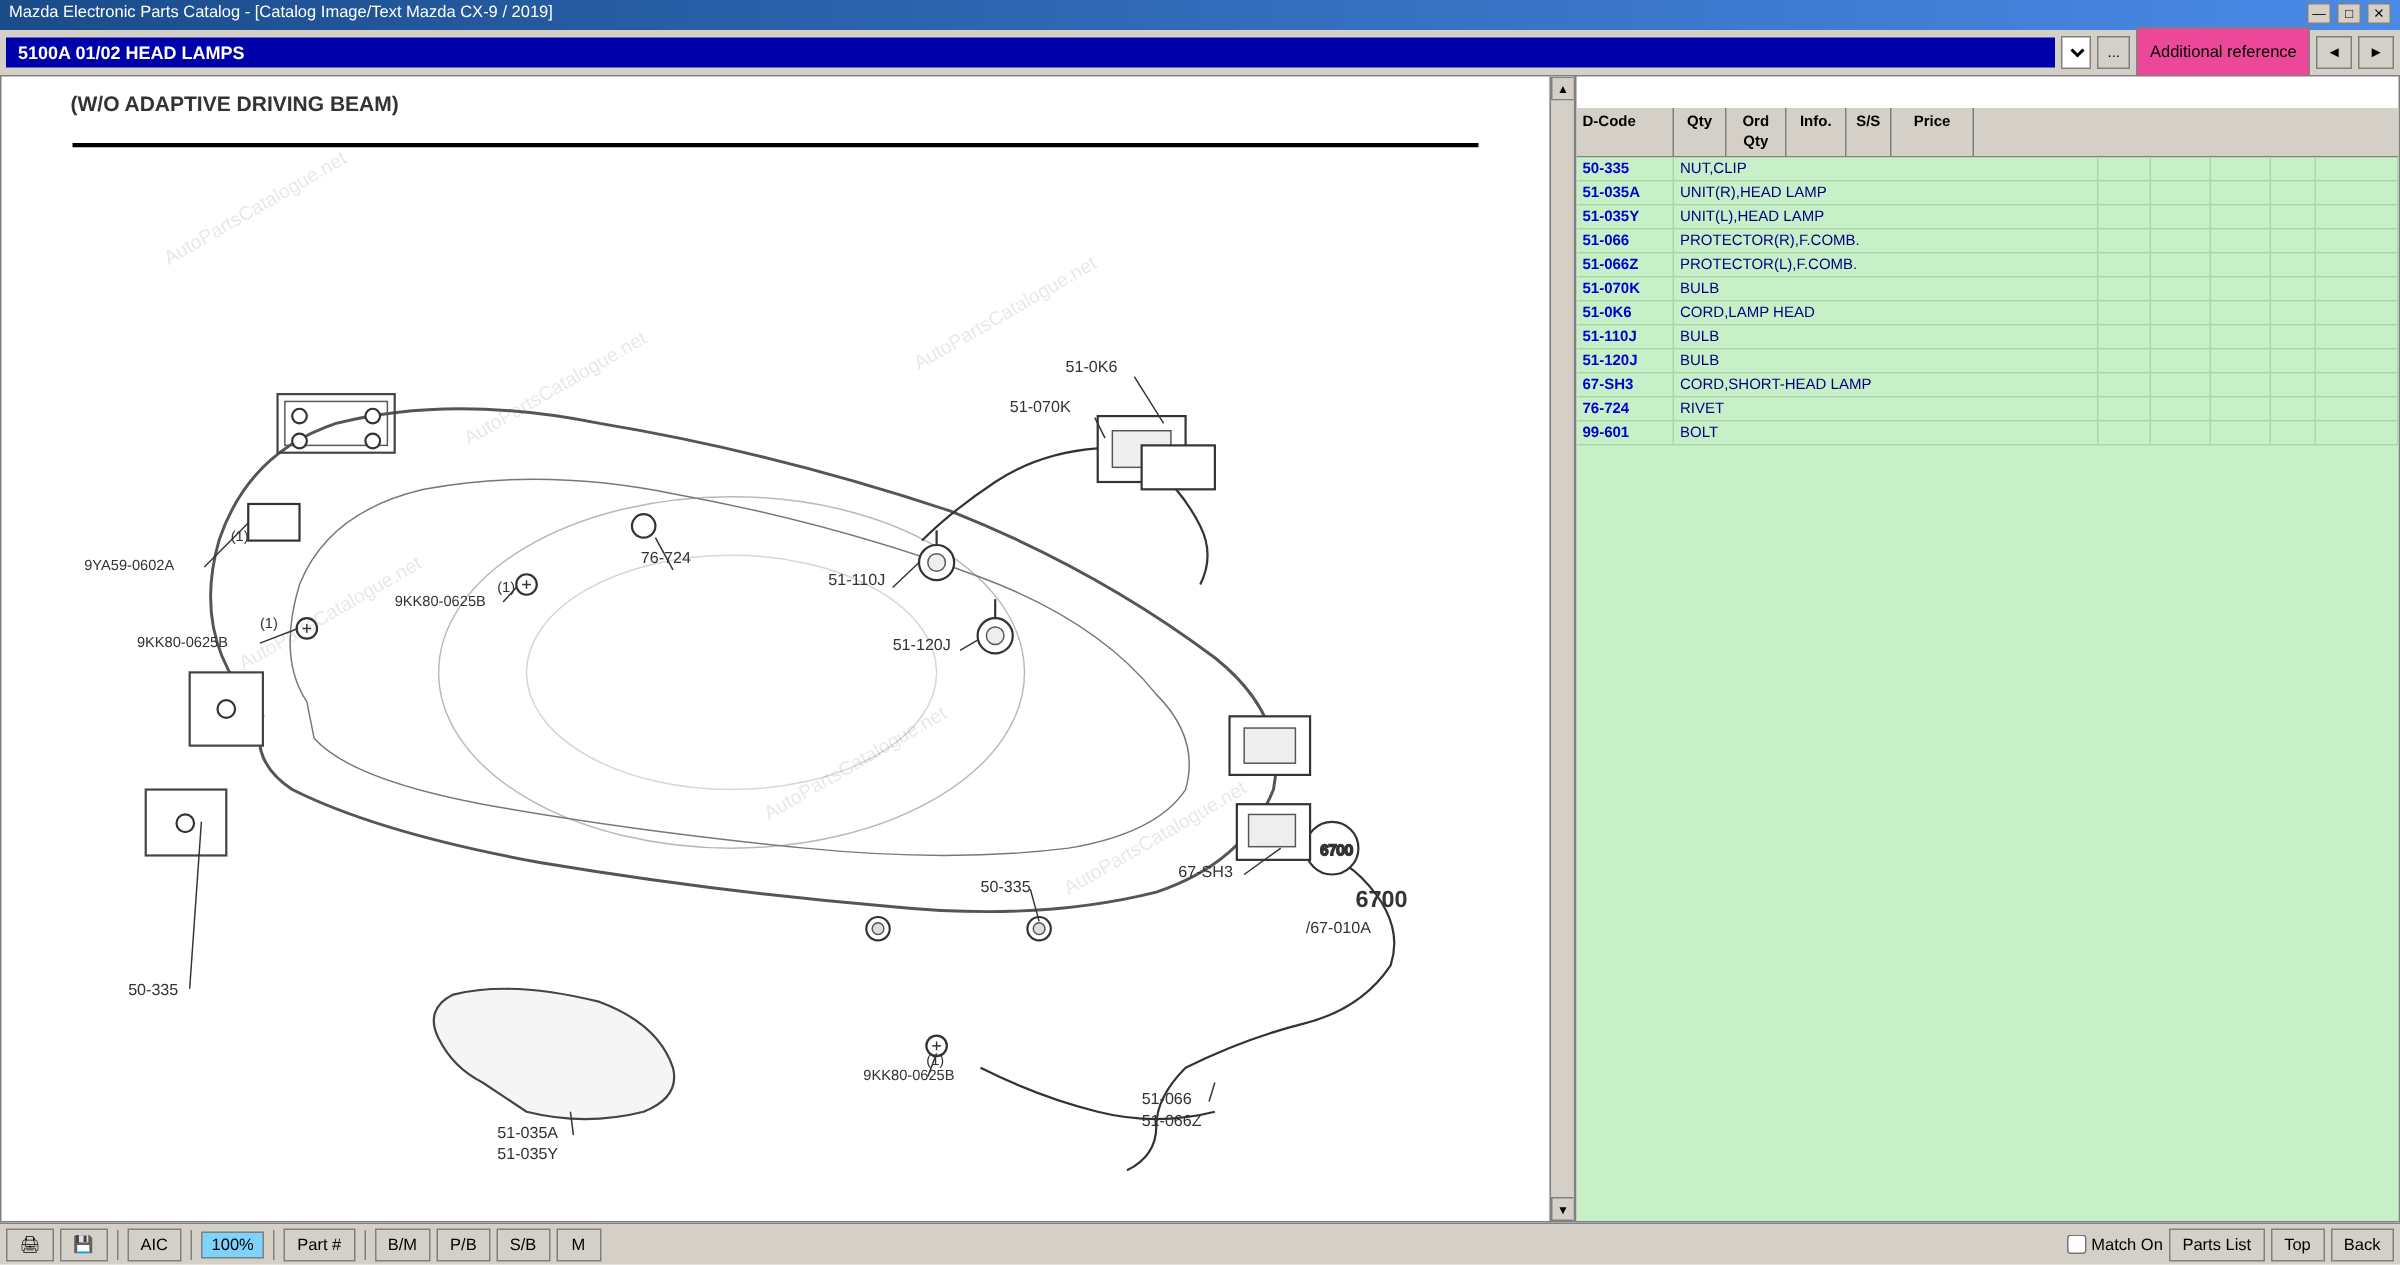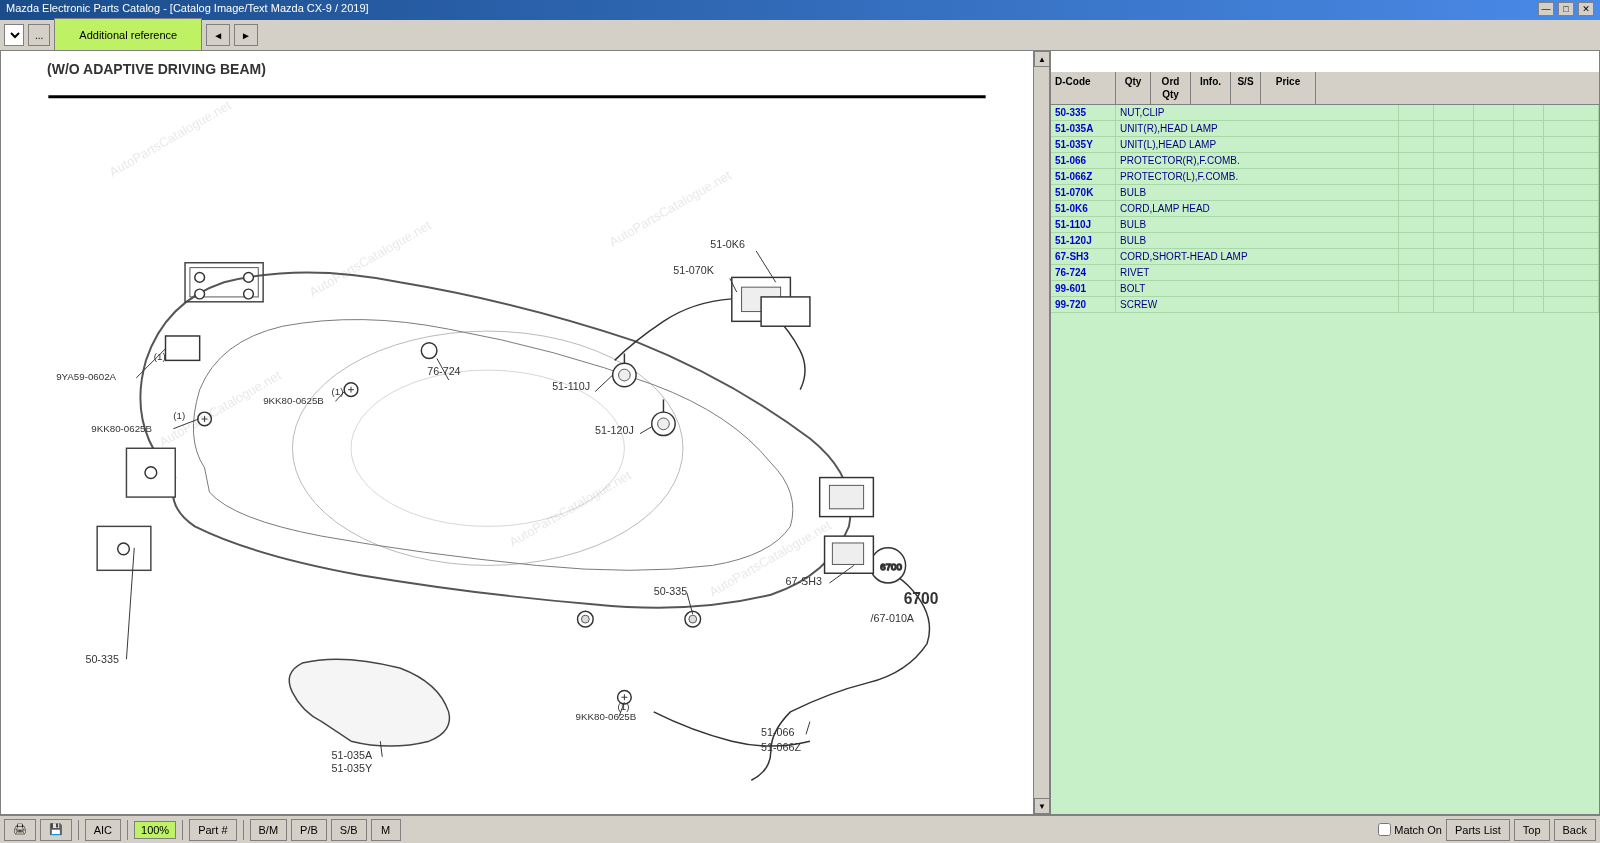--- a/index.html
+++ b/index.html
@@ -54,24 +54,24 @@
     .nav-btn {
       background: #d4d0c8;
       border: 1px solid #808080;
       height: 22px;
       padding: 0 6px;
       font-size: 10px;
       cursor: pointer;
       display: flex; align-items: center;
     }
     .additional-ref-btn {
-      background: #bef264;
+      background: #ec4899;
       border: 1px solid #808080;
       height: 34px;
-      padding: 0 24px;
+      padding: 0 8px;
       font-size: 11px;
       cursor: pointer;
     }
 
     
     .main-content {
       display: flex;
       height: calc(843px - 20px - 30px - 28px);
     }
 
@@ -169,21 +169,21 @@
     .bottom-btn {
       background: #d4d0c8;
       border: 1px solid #808080;
       height: 22px;
       padding: 0 8px;
       font-size: 11px;
       cursor: pointer;
       min-width: 30px;
     }
     .zoom-display {
-      background: #bef264;
+      background: #7dd3fc;
       border: 1px solid #808080;
       padding: 2px 6px;
       font-size: 11px;
     }
     .spacer { flex: 1; }
     .checkbox-label {
       display: flex; align-items: center; gap: 3px;
       font-size: 11px;
     }
 
@@ -229,20 +229,21 @@
 <div class="title-bar">
   <span>Mazda Electronic Parts Catalog - [Catalog Image/Text Mazda CX-9 / 2019]</span>
   <div class="title-bar-controls">
     <div class="title-bar-btn">—</div>
     <div class="title-bar-btn">□</div>
     <div class="title-bar-btn">✕</div>
   </div>
 </div>
 
 <div class="header-row">
+  <div class="section-title">5100A 01/02 HEAD LAMPS</div>
   <select class="dropdown-select">
     <option>▼</option>
   </select>
   <button class="nav-btn">...</button>
   <button class="additional-ref-btn">Additional reference</button>
   <button class="nav-btn">◄</button>
   <button class="nav-btn">►</button>
 </div>
 
 <div class="main-content">
@@ -505,29 +506,20 @@
       <div class="part-cell part-name">RIVET</div>
       <div class="part-cell part-qty"></div>
       <div class="part-cell part-ordqty"></div>
       <div class="part-cell part-info"></div>
       <div class="part-cell part-ss"></div>
       <div class="part-cell part-price"></div>
     </div>
         <div class="part-row">
       <div class="part-cell part-dcode">99-601</div>
       <div class="part-cell part-name">BOLT</div>
-      <div class="part-cell part-qty"></div>
-      <div class="part-cell part-ordqty"></div>
-      <div class="part-cell part-info"></div>
-      <div class="part-cell part-ss"></div>
-      <div class="part-cell part-price"></div>
-    </div>
-        <div class="part-row">
-      <div class="part-cell part-dcode">99-720</div>
-      <div class="part-cell part-name">SCREW</div>
       <div class="part-cell part-qty"></div>
       <div class="part-cell part-ordqty"></div>
       <div class="part-cell part-info"></div>
       <div class="part-cell part-ss"></div>
       <div class="part-cell part-price"></div>
     </div>
       </div>
   </div>
 
 </div>

